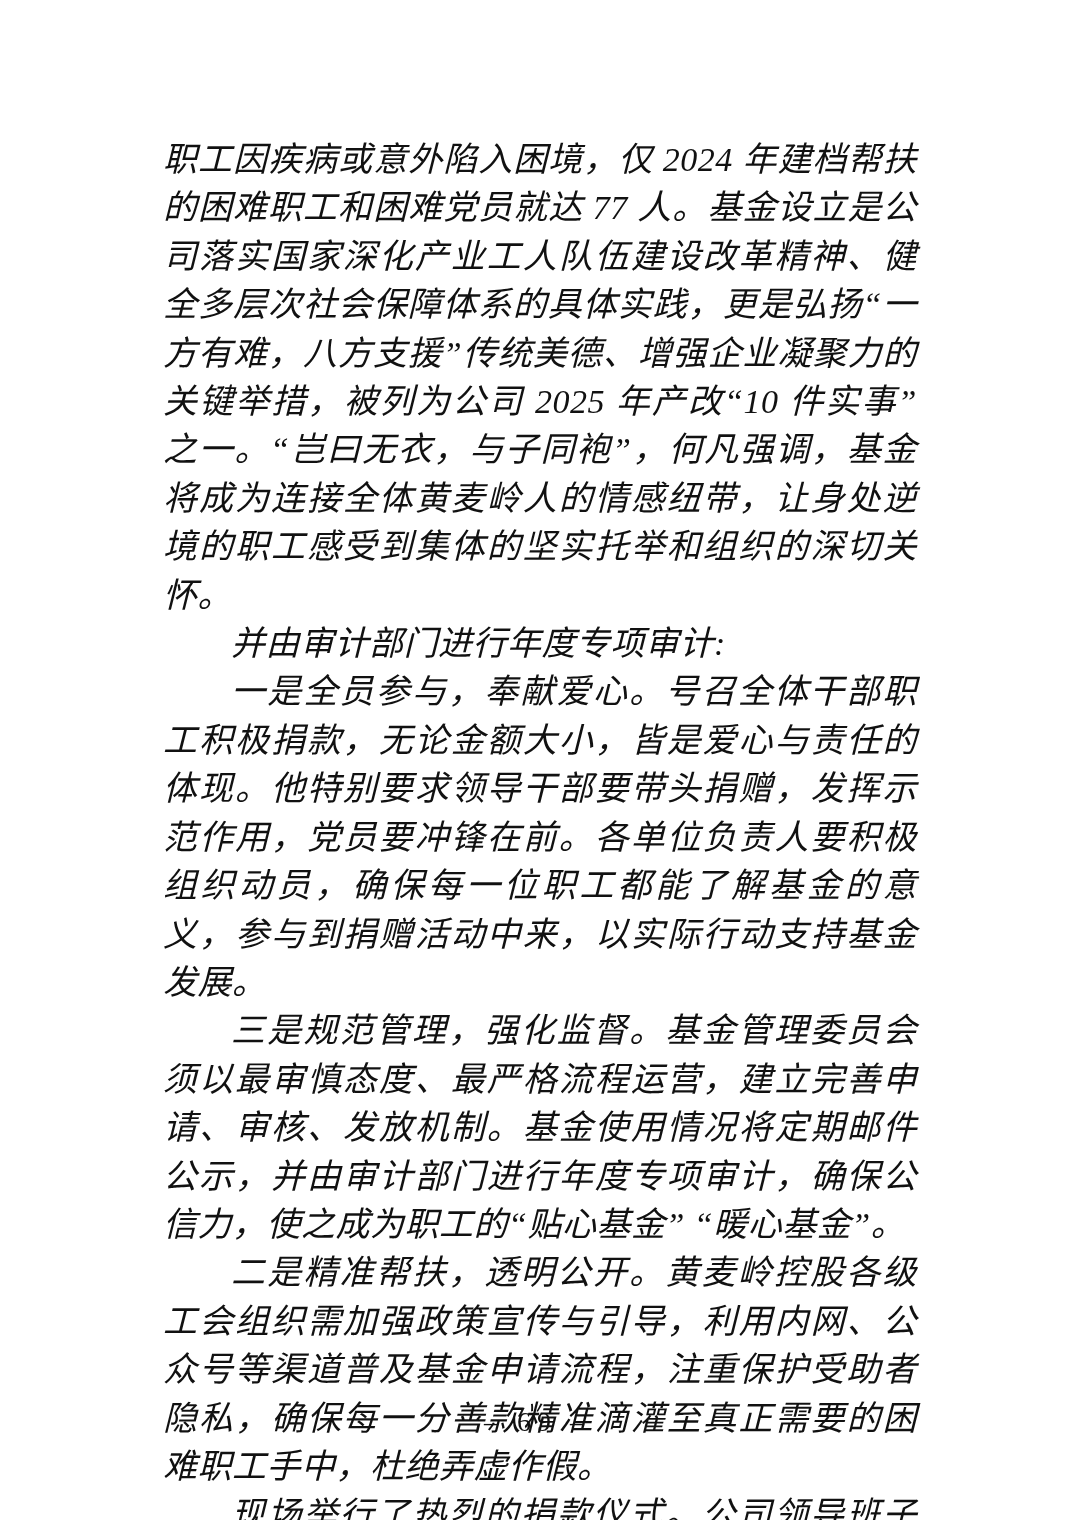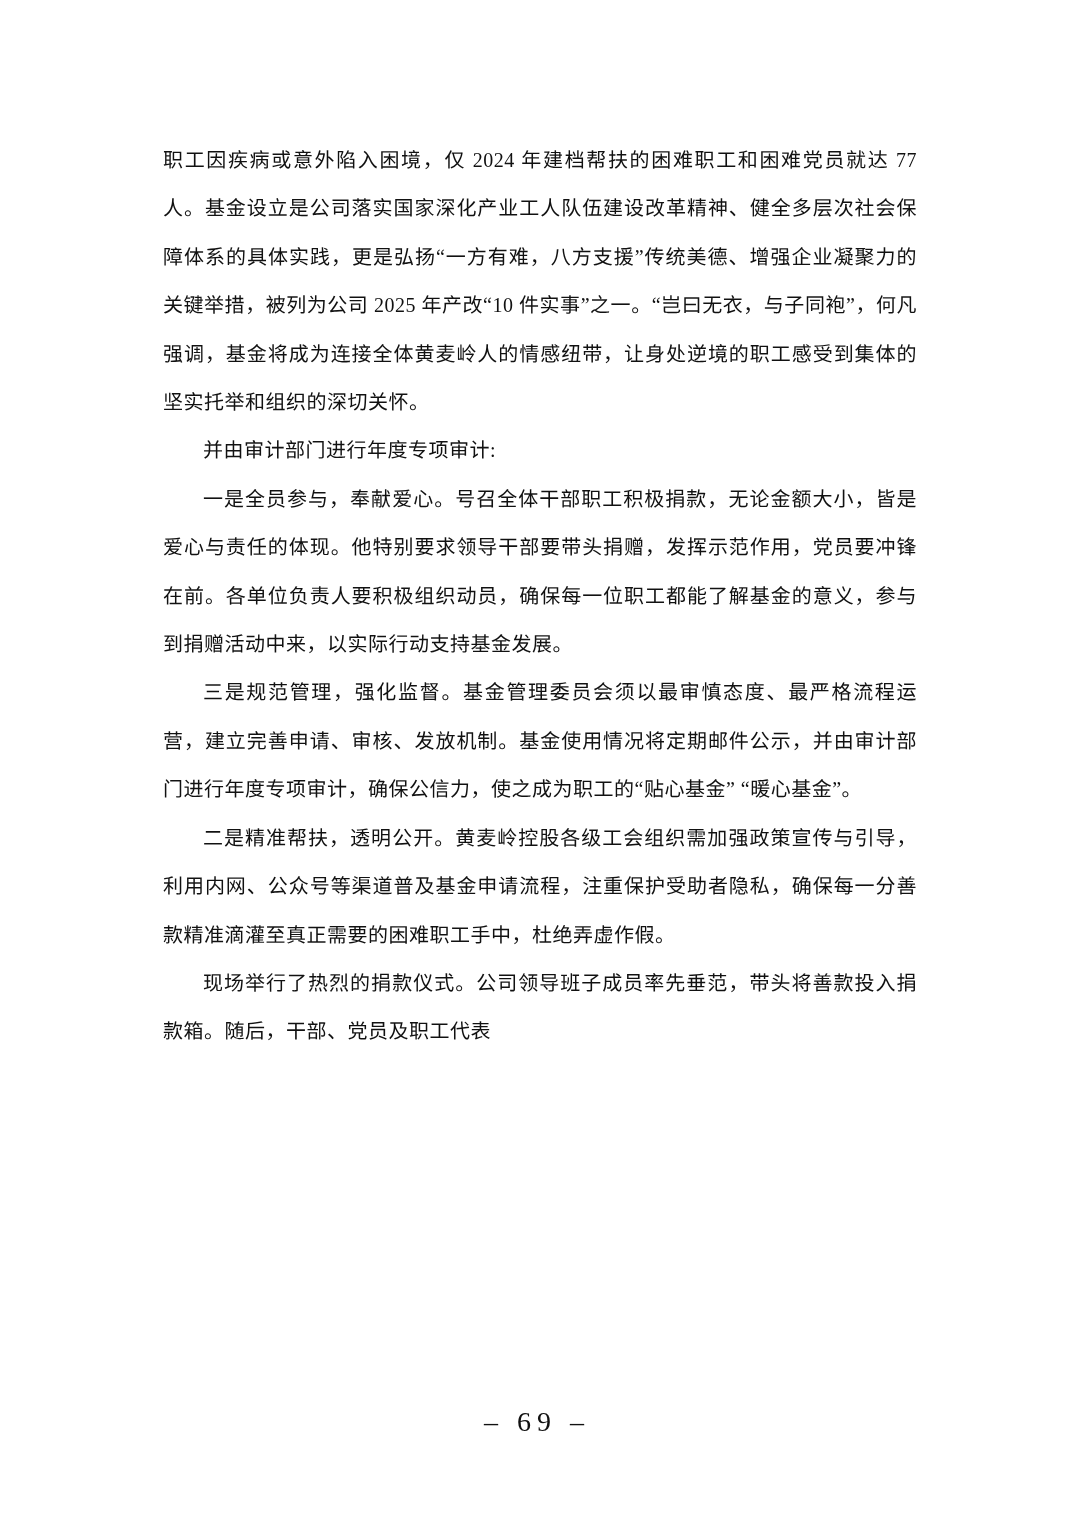--- a/index.html
+++ b/index.html
@@ -17,25 +17,26 @@
     color: #111111;
   }
   .content {
     position: absolute;
     left: 163px;
     top: 136px;
     width: 754px;
   }
   .para {
     margin: 0;
-    font-size: 20px;
+    font-size: 34px;
     line-height: 48.4px;
     text-align: justify;
     letter-spacing: 0.5px;
     font-weight: 400;
+    font-style: italic;
   }
   .para.indent {
     text-indent: 2em;
   }
   .footer {
     position: absolute;
     top: 1402px;
     left: 0;
     width: 100%;
     text-align: center;

